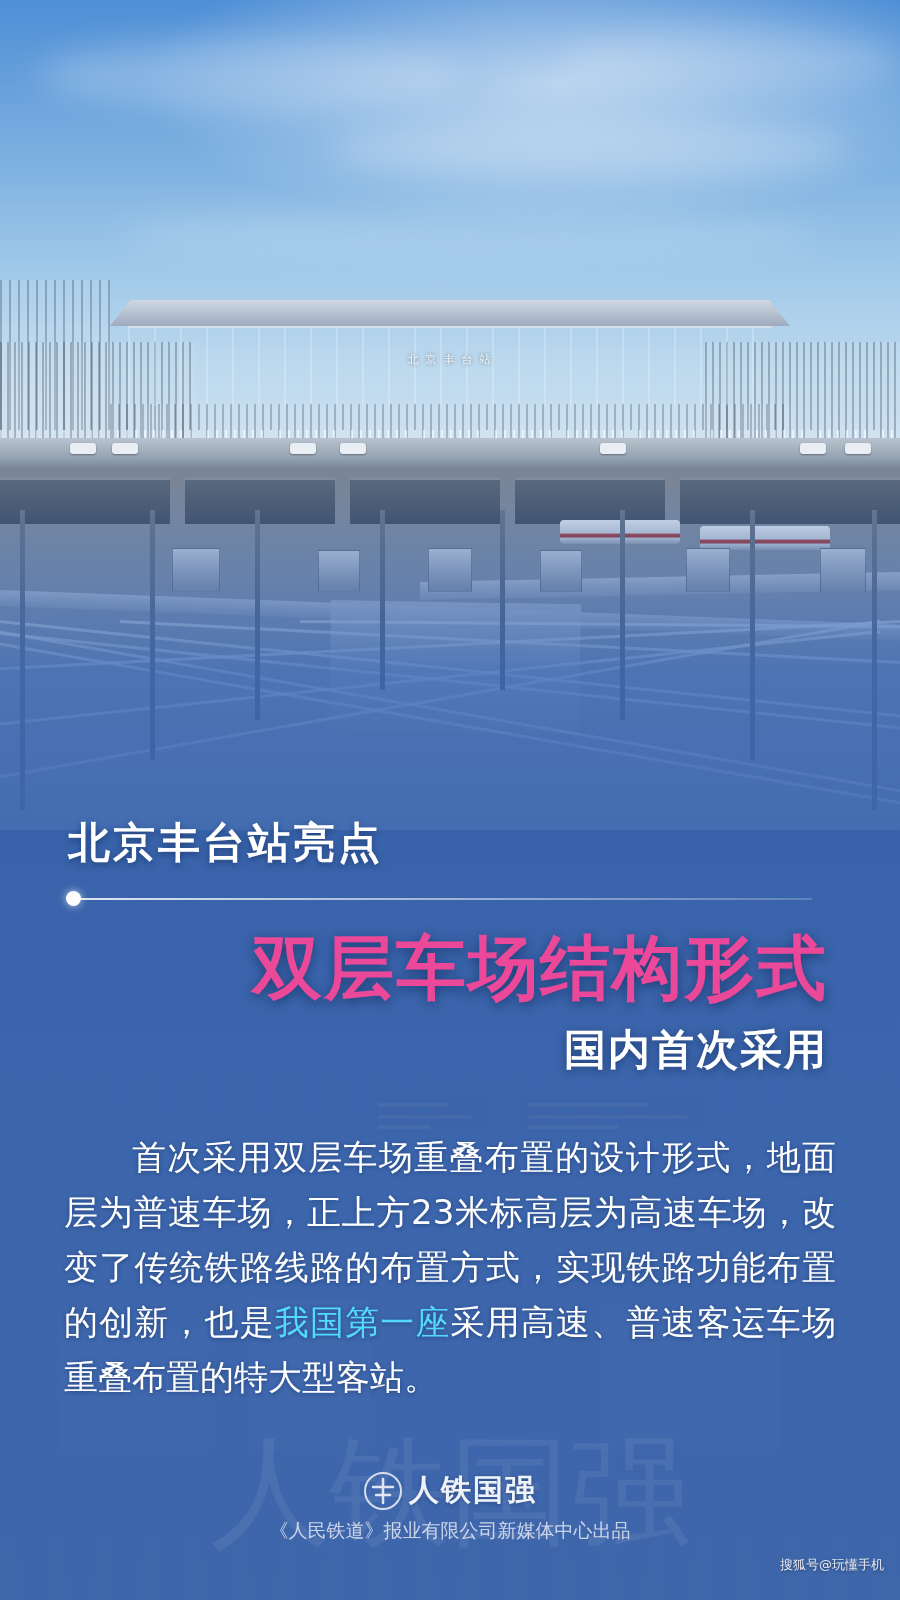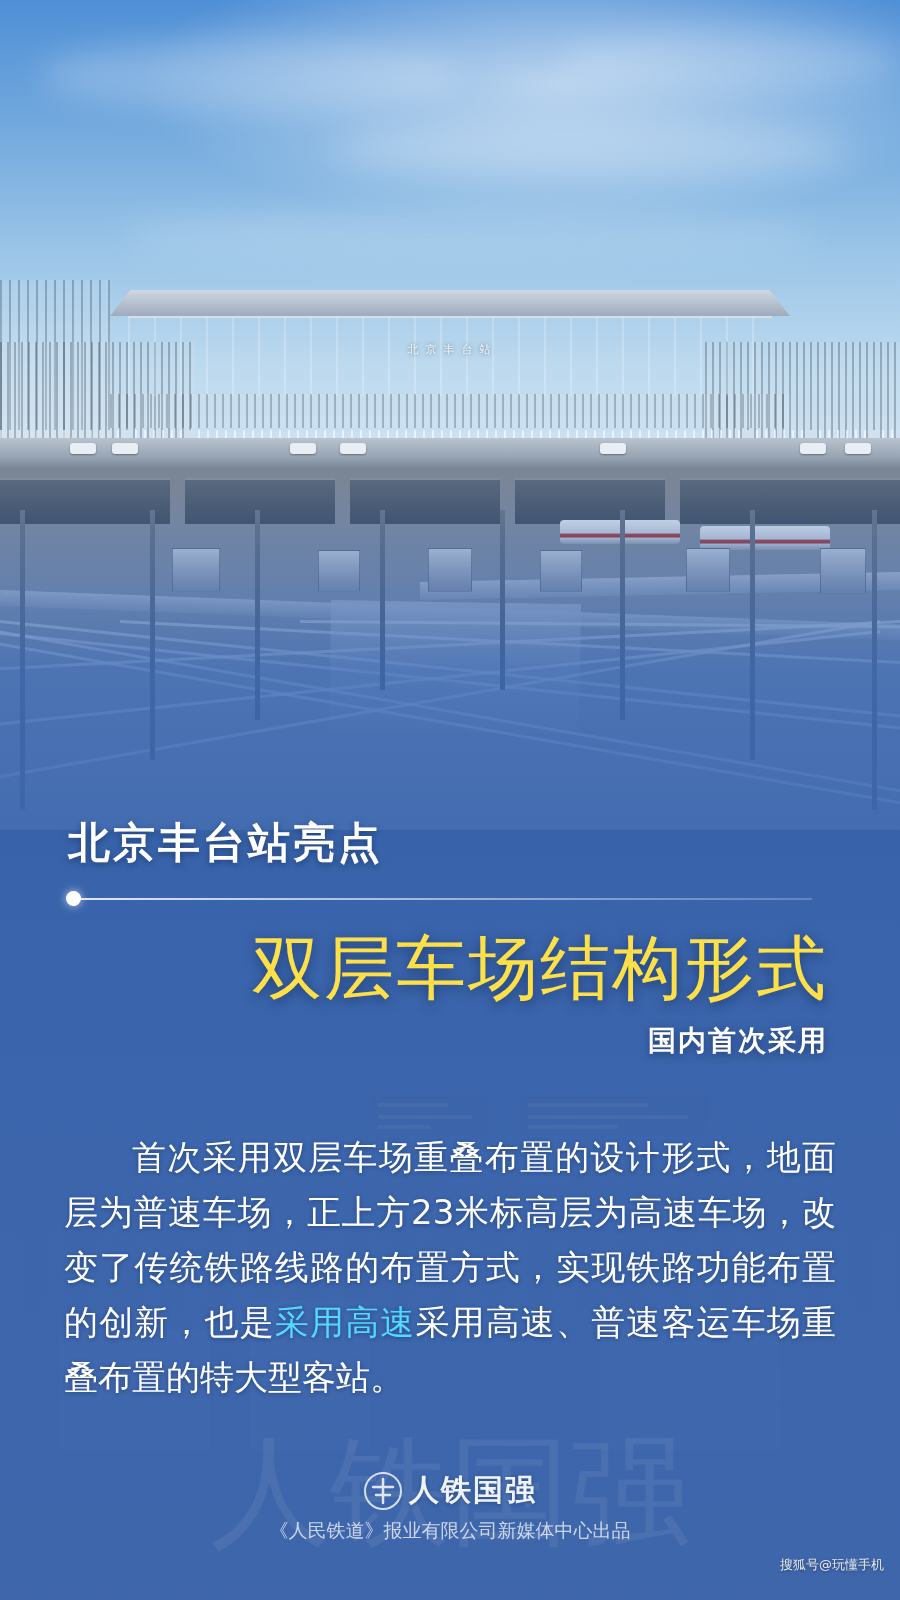--- a/index.html
+++ b/index.html
@@ -56,21 +56,21 @@
   .wing-mid-l { left: 178px; top: 70px; width: 110px; height: 100px;
     background: linear-gradient(180deg,#5f7392,#4d6180);
     background-image: repeating-linear-gradient(90deg, rgba(0,0,0,0.2) 0 2px, rgba(255,255,255,0.1) 2px 9px);}
   .wing-mid-r { right: 178px; top: 70px; width: 110px; height: 100px;
     background: linear-gradient(180deg,#5f7392,#4d6180);
     background-image: repeating-linear-gradient(90deg, rgba(0,0,0,0.2) 0 2px, rgba(255,255,255,0.1) 2px 9px);}
 
   .hall {
     position: absolute;
     left: 110px;
-    top: 10px;
+    top: 20px;
     width: 680px;
     height: 140px;
   }
   .hall-roof {
     position: absolute;
     left: 0; top: 0;
     width: 680px; height: 26px;
     background: linear-gradient(180deg,#cfd8e3,#9eabbd);
     clip-path: polygon(3% 0, 97% 0, 100% 100%, 0% 100%);
     box-shadow: 0 2px 4px rgba(0,0,0,0.25);
@@ -242,34 +242,34 @@
     height: 15px;
     background: #ffffff;
     border-radius: 50%;
     box-shadow: 0 0 8px rgba(255,255,255,.7);
   }
   .headline {
     position: absolute;
     right: 72px;
     top: 452px;
     font-family: "DejaVu Serif", "Liberation Serif", serif;
-    font-weight: 400;
+    font-weight: 700;
     font-size: 70px;
     letter-spacing: 2px;
-    color: #fde047;
+    color: #ec4899;
     text-shadow: 0 3px 12px rgba(8,28,68,0.55);
     white-space: nowrap;
   }
   .subhead {
     position: absolute;
     right: 72px;
     top: 552px;
     font-family: "DejaVu Serif", "Liberation Serif", serif;
     font-weight: 700;
-    font-size: 28px;
+    font-size: 42px;
     letter-spacing: 2px;
     color: #ffffff;
     text-shadow: 0 2px 8px rgba(8,28,68,0.5);
     white-space: nowrap;
   }
   .body {
     position: absolute;
     left: 64px;
     top: 660px;
     width: 772px;
@@ -434,21 +434,21 @@
   </div>
 
   <div class="overlay"></div>
 
   <div class="content">
     <div class="kicker">北京丰台站亮点</div>
     <div class="rule-dot"></div>
     <div class="rule"></div>
     <div class="headline">双层车场结构形式</div>
     <div class="subhead">国内首次采用</div>
-    <div class="body"><span>首次采用双层车场重叠布置的设计形式，地面层为普速车场，正上方23米标高层为高速车场，改变了传统铁路线路的布置方式，实现铁路功能布置的创新，也是</span><span class="hl">采用高速</span><span>采用高速、普速客运车场重叠布置的特大型客站。</span></div>
+    <div class="body"><span>首次采用双层车场重叠布置的设计形式，地面层为普速车场，正上方23米标高层为高速车场，改变了传统铁路线路的布置方式，实现铁路功能布置的创新，也是</span><span class="hl">我国第一座</span><span>采用高速、普速客运车场重叠布置的特大型客站。</span></div>
   </div>
 
   <div class="big-ghost">人铁国强</div>
 
   <div class="logo">
     <div class="logo-mark">
       <svg viewBox="0 0 40 40" width="40" height="40" aria-hidden="true">
         <circle cx="20" cy="20" r="18" fill="none" stroke="rgba(255,255,255,0.85)" stroke-width="2"></circle>
         <path d="M20 8 L20 32 M10 16 L30 16 M13 24 L27 24" stroke="rgba(255,255,255,0.9)" stroke-width="2.5" fill="none" stroke-linecap="round"></path>
       </svg>

